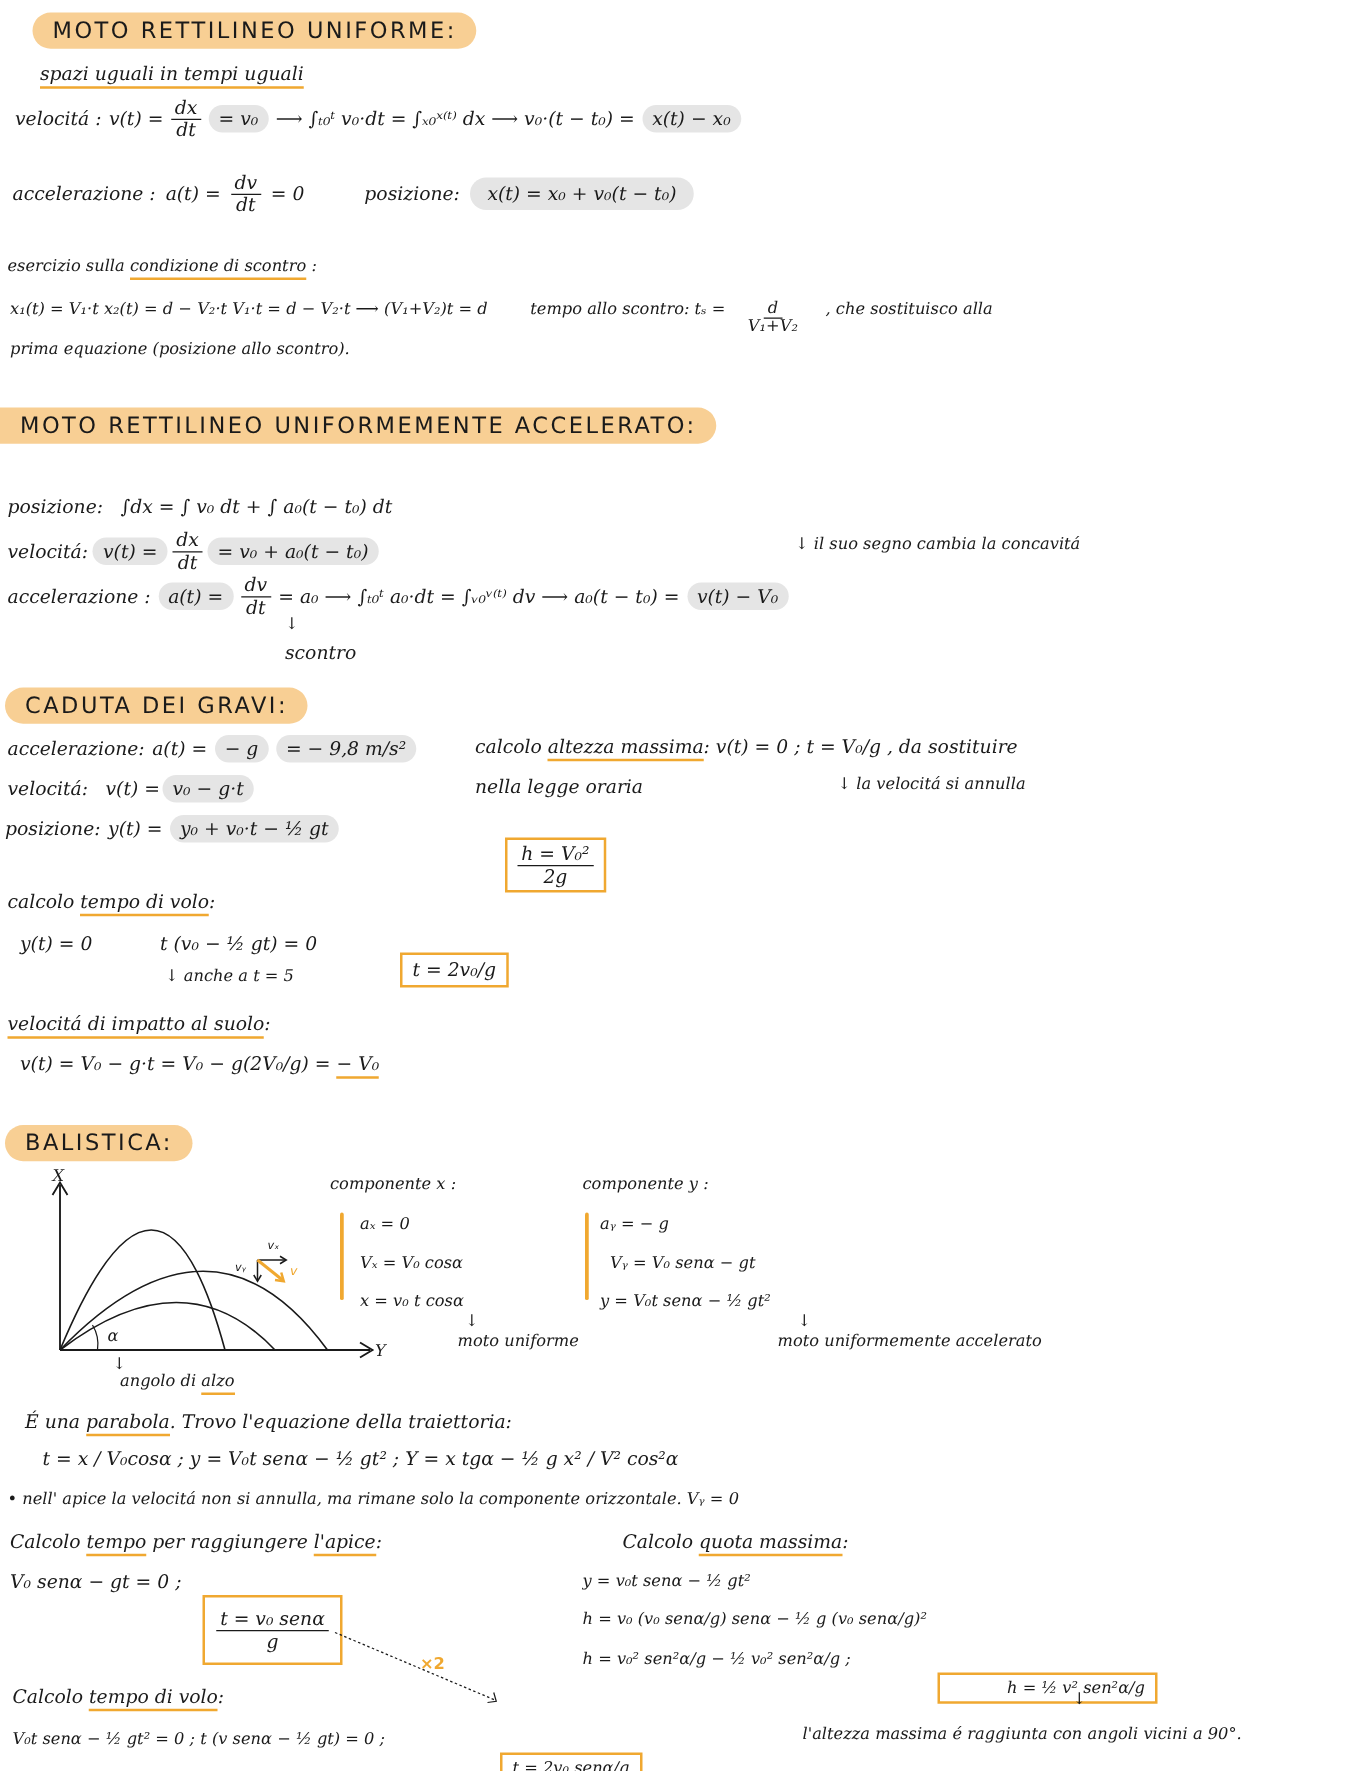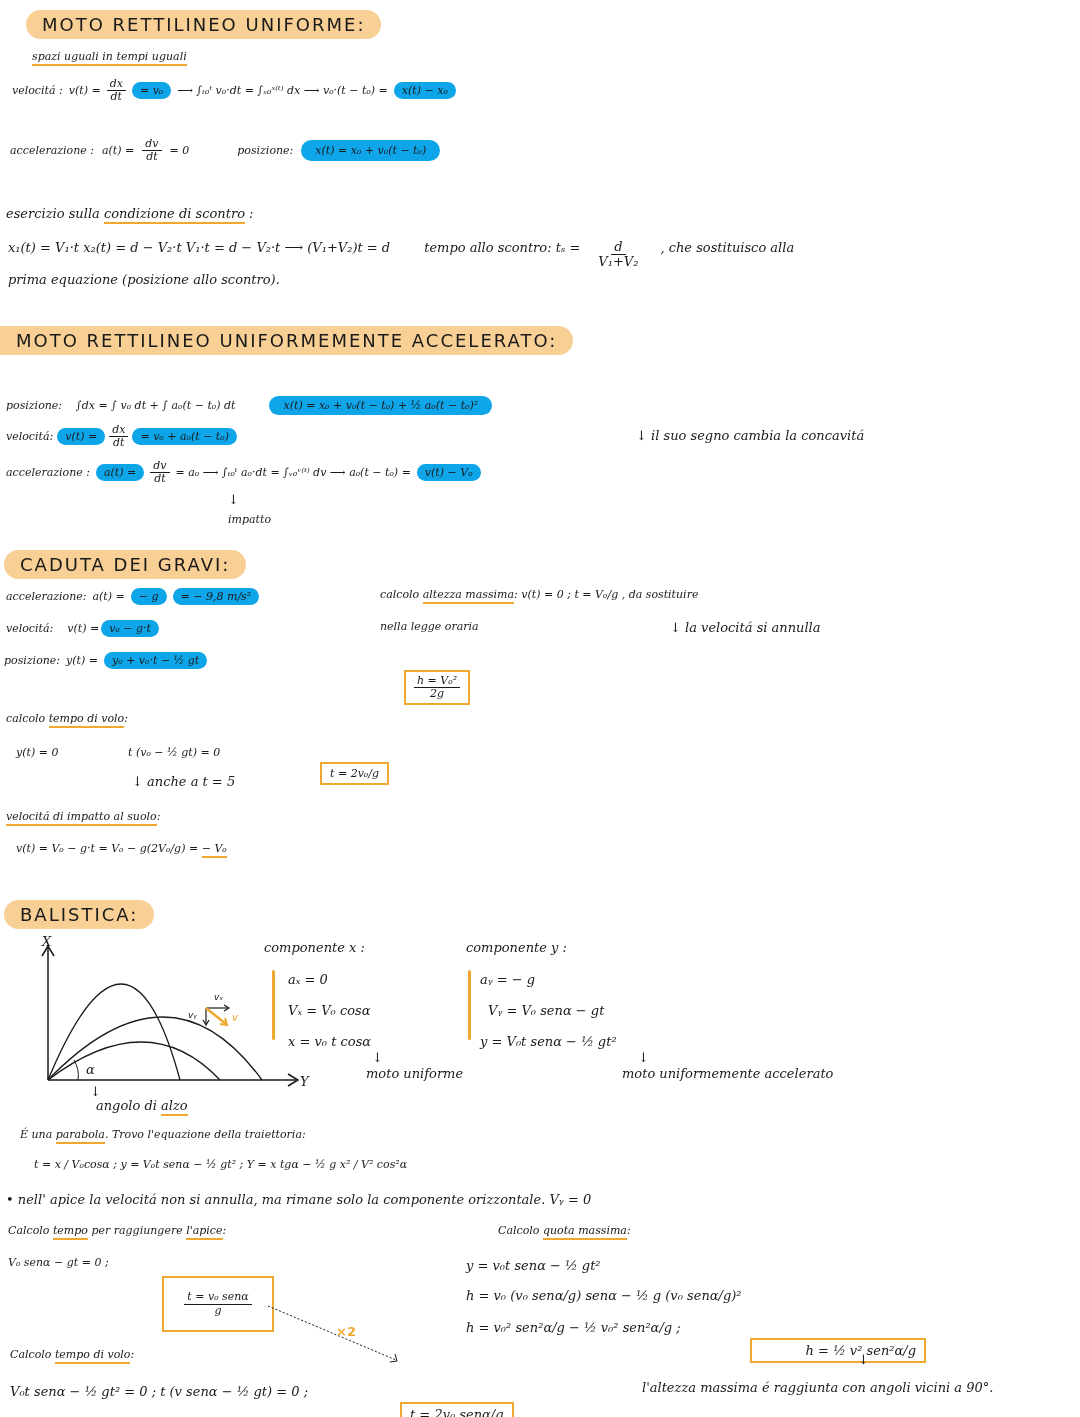--- a/index.html
+++ b/index.html
@@ -1,23 +1,23 @@
 <!DOCTYPE html>
 <html><head>
 <meta charset="utf-8">
 <style>
   html,body{margin:0;padding:0;background:#ffffff;}
   body{width:1080px;height:1417px;position:relative;overflow:hidden;
        font-family:"DejaVu Sans",sans-serif;color:#1a1a1a;}
   .abs{position:absolute;white-space:nowrap;}
-  .hw{font-family:"DejaVu Serif",serif;font-style:italic;font-size:11px;}
+  .hw{font-family:"DejaVu Serif",serif;font-style:italic;font-size:15px;}
   .hw-sm{font-family:"DejaVu Serif",serif;font-style:italic;font-size:13px;}
   .title{font-family:"DejaVu Sans",sans-serif;font-size:18px;letter-spacing:2px;
          background:#f8cf94;border-radius:16px;padding:4px 16px;}
-  .hl{background:#0ea5e9;border-radius:14px;padding:2px 8px;text-align:right;}
+  .hl{background:#e5e5e5;border-radius:14px;padding:2px 8px;text-align:right;}
   .ul{border-bottom:2px solid #f0a830;padding-bottom:1px;}
   .box{border:2px solid #f0a830;padding:3px 8px;margin-top:24px;}
   .frac{display:inline-flex;flex-direction:column;align-items:center;vertical-align:middle;line-height:1.1;}
   .frac .num{border-bottom:1.5px solid #1a1a1a;padding:0 3px;}
 </style>
 </head>
 <body>
 
 <div class="abs title" style="left:26px;top:10px;">MOTO RETTILINEO UNIFORME:</div>
 <div class="abs hw ul" style="left:32px;top:50px;">spazi uguali in tempi uguali</div>
@@ -60,21 +60,20 @@
   </span>
   <span style="margin-left:-12px;">, che sostituisco alla</span>
 </div>
 <div class="abs hw-sm" style="left:8px;top:272px;">prima equazione (posizione allo scontro).</div>
 
 <div class="abs title" style="left:0px;top:326px;border-radius:0 16px 16px 0;">MOTO RETTILINEO UNIFORMEMENTE ACCELERATO:</div>
 
 <div class="abs hw" style="left:6px;top:396px;display:flex;align-items:center;gap:14px;">
   <span>posizione:</span>
   <span>∫dx = ∫ v₀ dt + ∫ a₀(t − t₀) dt</span>
-  <span class="hl" style="margin-left:20px;padding:3px 14px;">x(t) = x₀ + v₀(t − t₀) + ½ a₀(t − t₀)²</span>
 </div>
 <div class="abs hw-sm" style="left:636px;top:428px;">↓ il suo segno cambia la concavitá</div>
 
 <div class="abs hw" style="left:6px;top:424px;display:flex;align-items:center;gap:4px;">
   <span>velocitá:</span>
   <span class="hl">v(t) =</span>
   <span class="frac">
     <span class="num">dx</span>
     <span>dt</span>
   </span>
@@ -85,21 +84,21 @@
   <span>accelerazione :</span>
   <span class="hl">a(t) =</span>
   <span class="frac">
     <span class="num">dv</span>
     <span>dt</span>
   </span>
   <span>= a₀ ⟶ ∫ₜ₀ᵗ a₀·dt = ∫ᵥ₀ᵛ⁽ᵗ⁾ dv ⟶ a₀(t − t₀) =</span>
   <span class="hl">v(t) − V₀</span>
 </div>
 <div class="abs hw-sm" style="left:228px;top:492px;">↓</div>
-<div class="abs hw" style="left:228px;top:513px;">impatto</div>
+<div class="abs hw" style="left:228px;top:513px;">scontro</div>
 
 <div class="abs title" style="left:4px;top:550px;">CADUTA DEI GRAVI:</div>
 
 <div class="abs hw" style="left:6px;top:588px;display:flex;align-items:center;gap:6px;">
   <span>accelerazione:</span>
   <span>a(t) =</span>
   <span class="hl">− g</span>
   <span class="hl">= − 9,8 m/s²</span>
 </div>
 <div class="abs hw" style="left:6px;top:620px;display:flex;align-items:center;gap:14px;">

